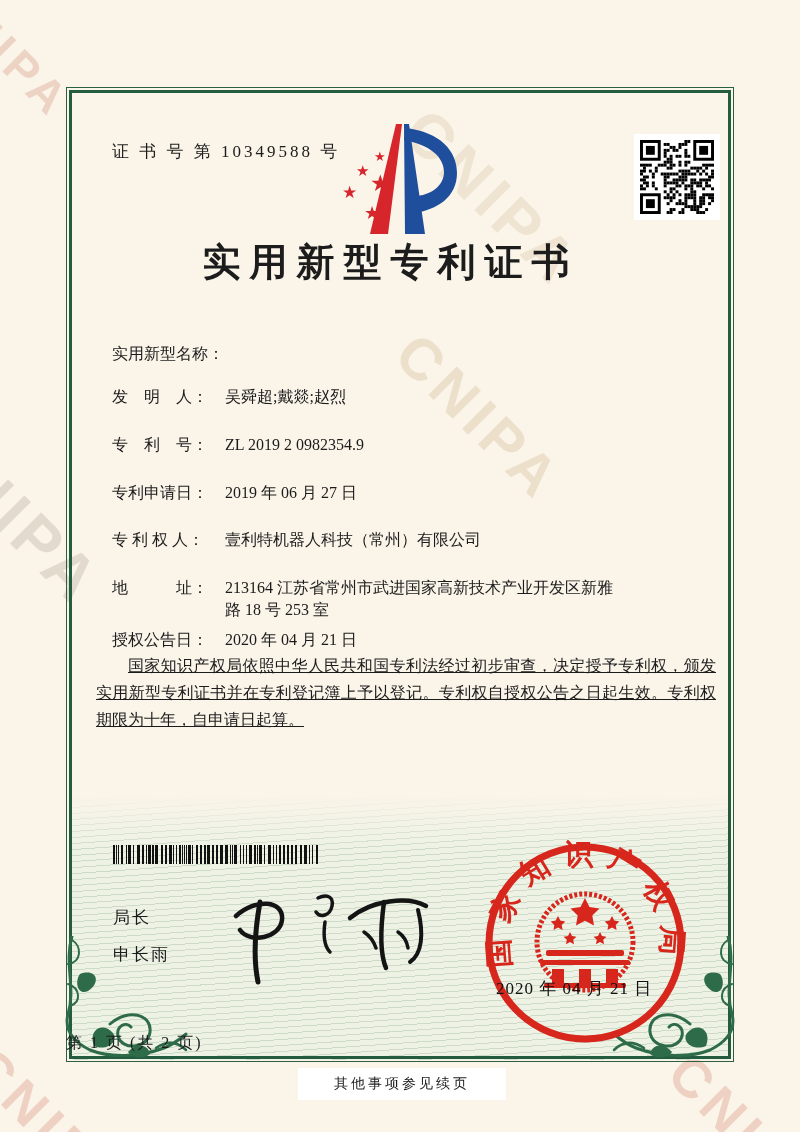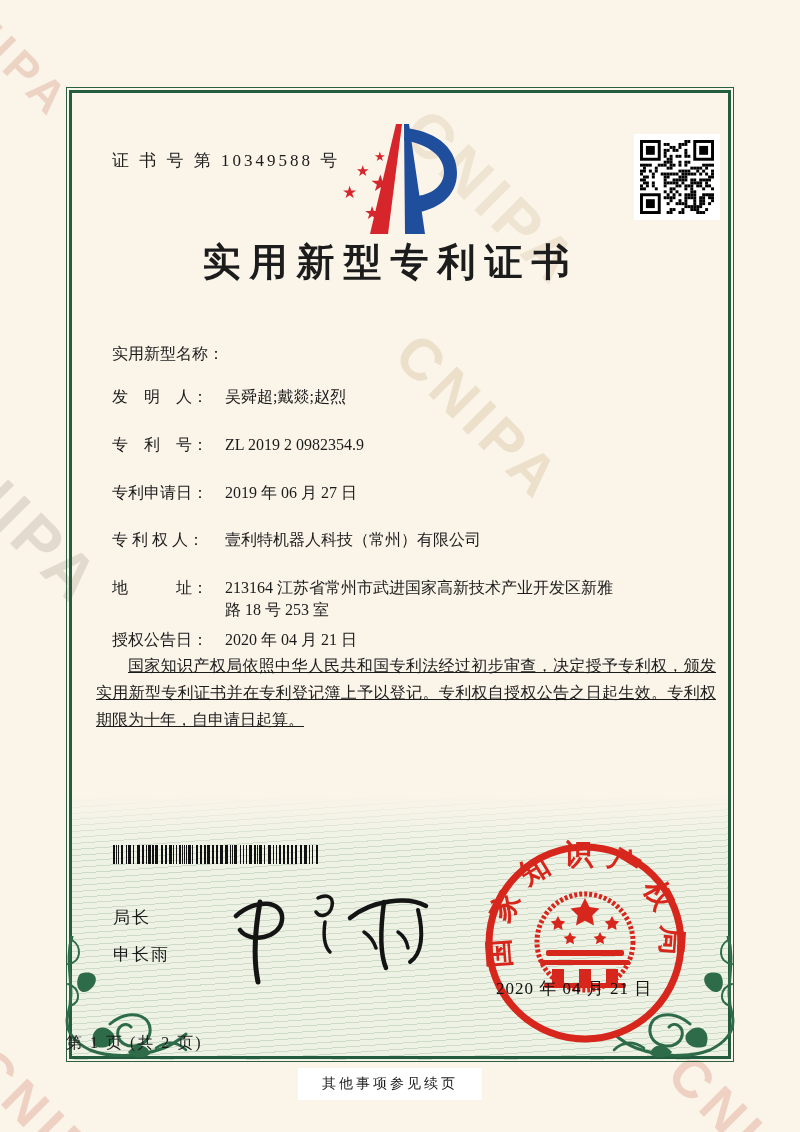--- a/index.html
+++ b/index.html
@@ -42,21 +42,21 @@
   .guilloche::before{
     content:"";position:absolute;left:0;top:0;right:0;height:55px;
     background:linear-gradient(to bottom,#faf4e9 0,rgba(250,244,233,0) 100%);
   }
   
   .flourish{position:absolute;top:936px;width:130px;height:128px;z-index:2;}
   .flourish.left{left:58px;}
   .flourish.right{left:612px;transform:scaleX(-1);}
   
   .cert-no{
-    position:absolute;left:112px;top:140px;font-size:17px;letter-spacing:3px;z-index:3;margin-top:9px;
+    position:absolute;left:112px;top:140px;font-size:17px;letter-spacing:3px;z-index:3;
   }
   .logo{position:absolute;left:338px;top:120px;width:124px;height:118px;z-index:3;}
   .logo .star{position:absolute;color:#d6252b;line-height:1;}
   .qr{position:absolute;left:634px;top:134px;width:86px;height:86px;background:#fff;z-index:3;}
   .qr svg{position:absolute;left:6px;top:6px;}
   .title{
     position:absolute;left:66px;top:237px;width:640px;text-align:center;
     font-size:38px;font-weight:bold;letter-spacing:9px;text-indent:9px;z-index:3;
   }
   
@@ -84,21 +84,21 @@
   .seal-date{
     position:absolute;left:496px;top:977px;font-size:17px;letter-spacing:1px;
     color:#111;z-index:5;white-space:nowrap;
   }
   
   .page-footer{
     position:absolute;left:66px;top:1033px;width:774px;
     font-size:16px;letter-spacing:2px;z-index:3;
   }
   .note-box{
-    position:absolute;left:298px;top:1068px;width:184px;height:32px;
+    position:absolute;left:298px;top:1068px;width:208px;height:32px;
     background:#ffffff;z-index:3;display:flex;align-items:center;justify-content:center;
     font-size:14px;letter-spacing:3px;
   }
 </style>
 </head>
 <body>
 
 <div class="wm wm1">CNIPA</div>
 <div class="wm wm2">CNIPA</div>
 <div class="wm wm3">CNIPA</div>

